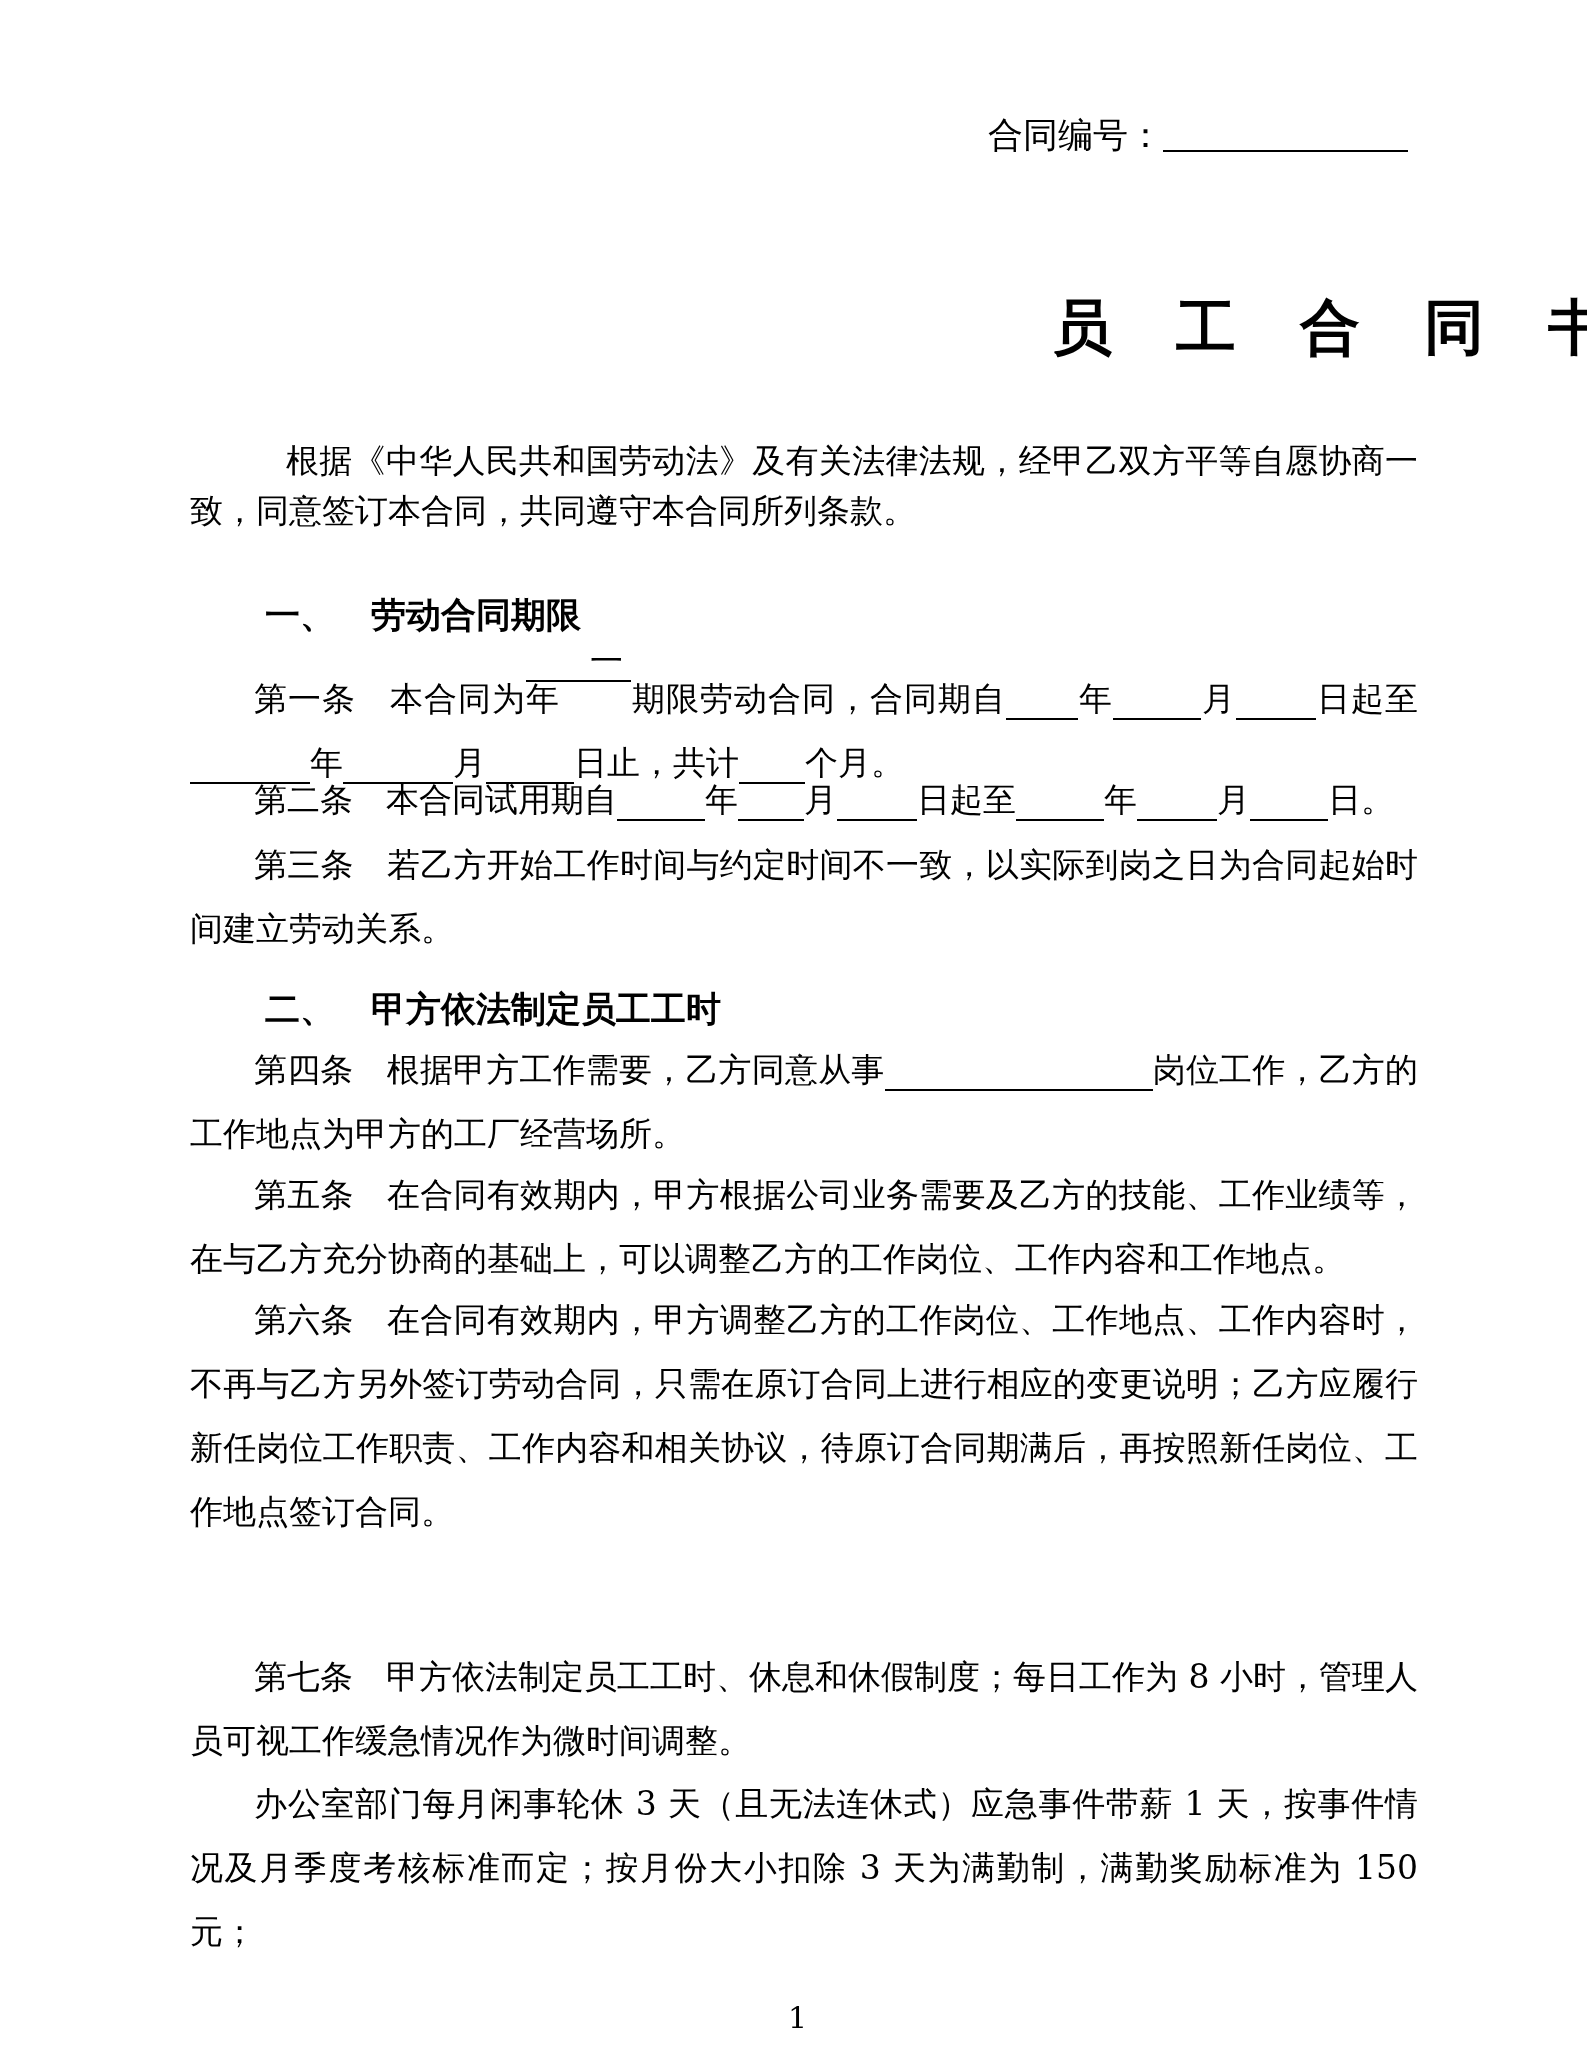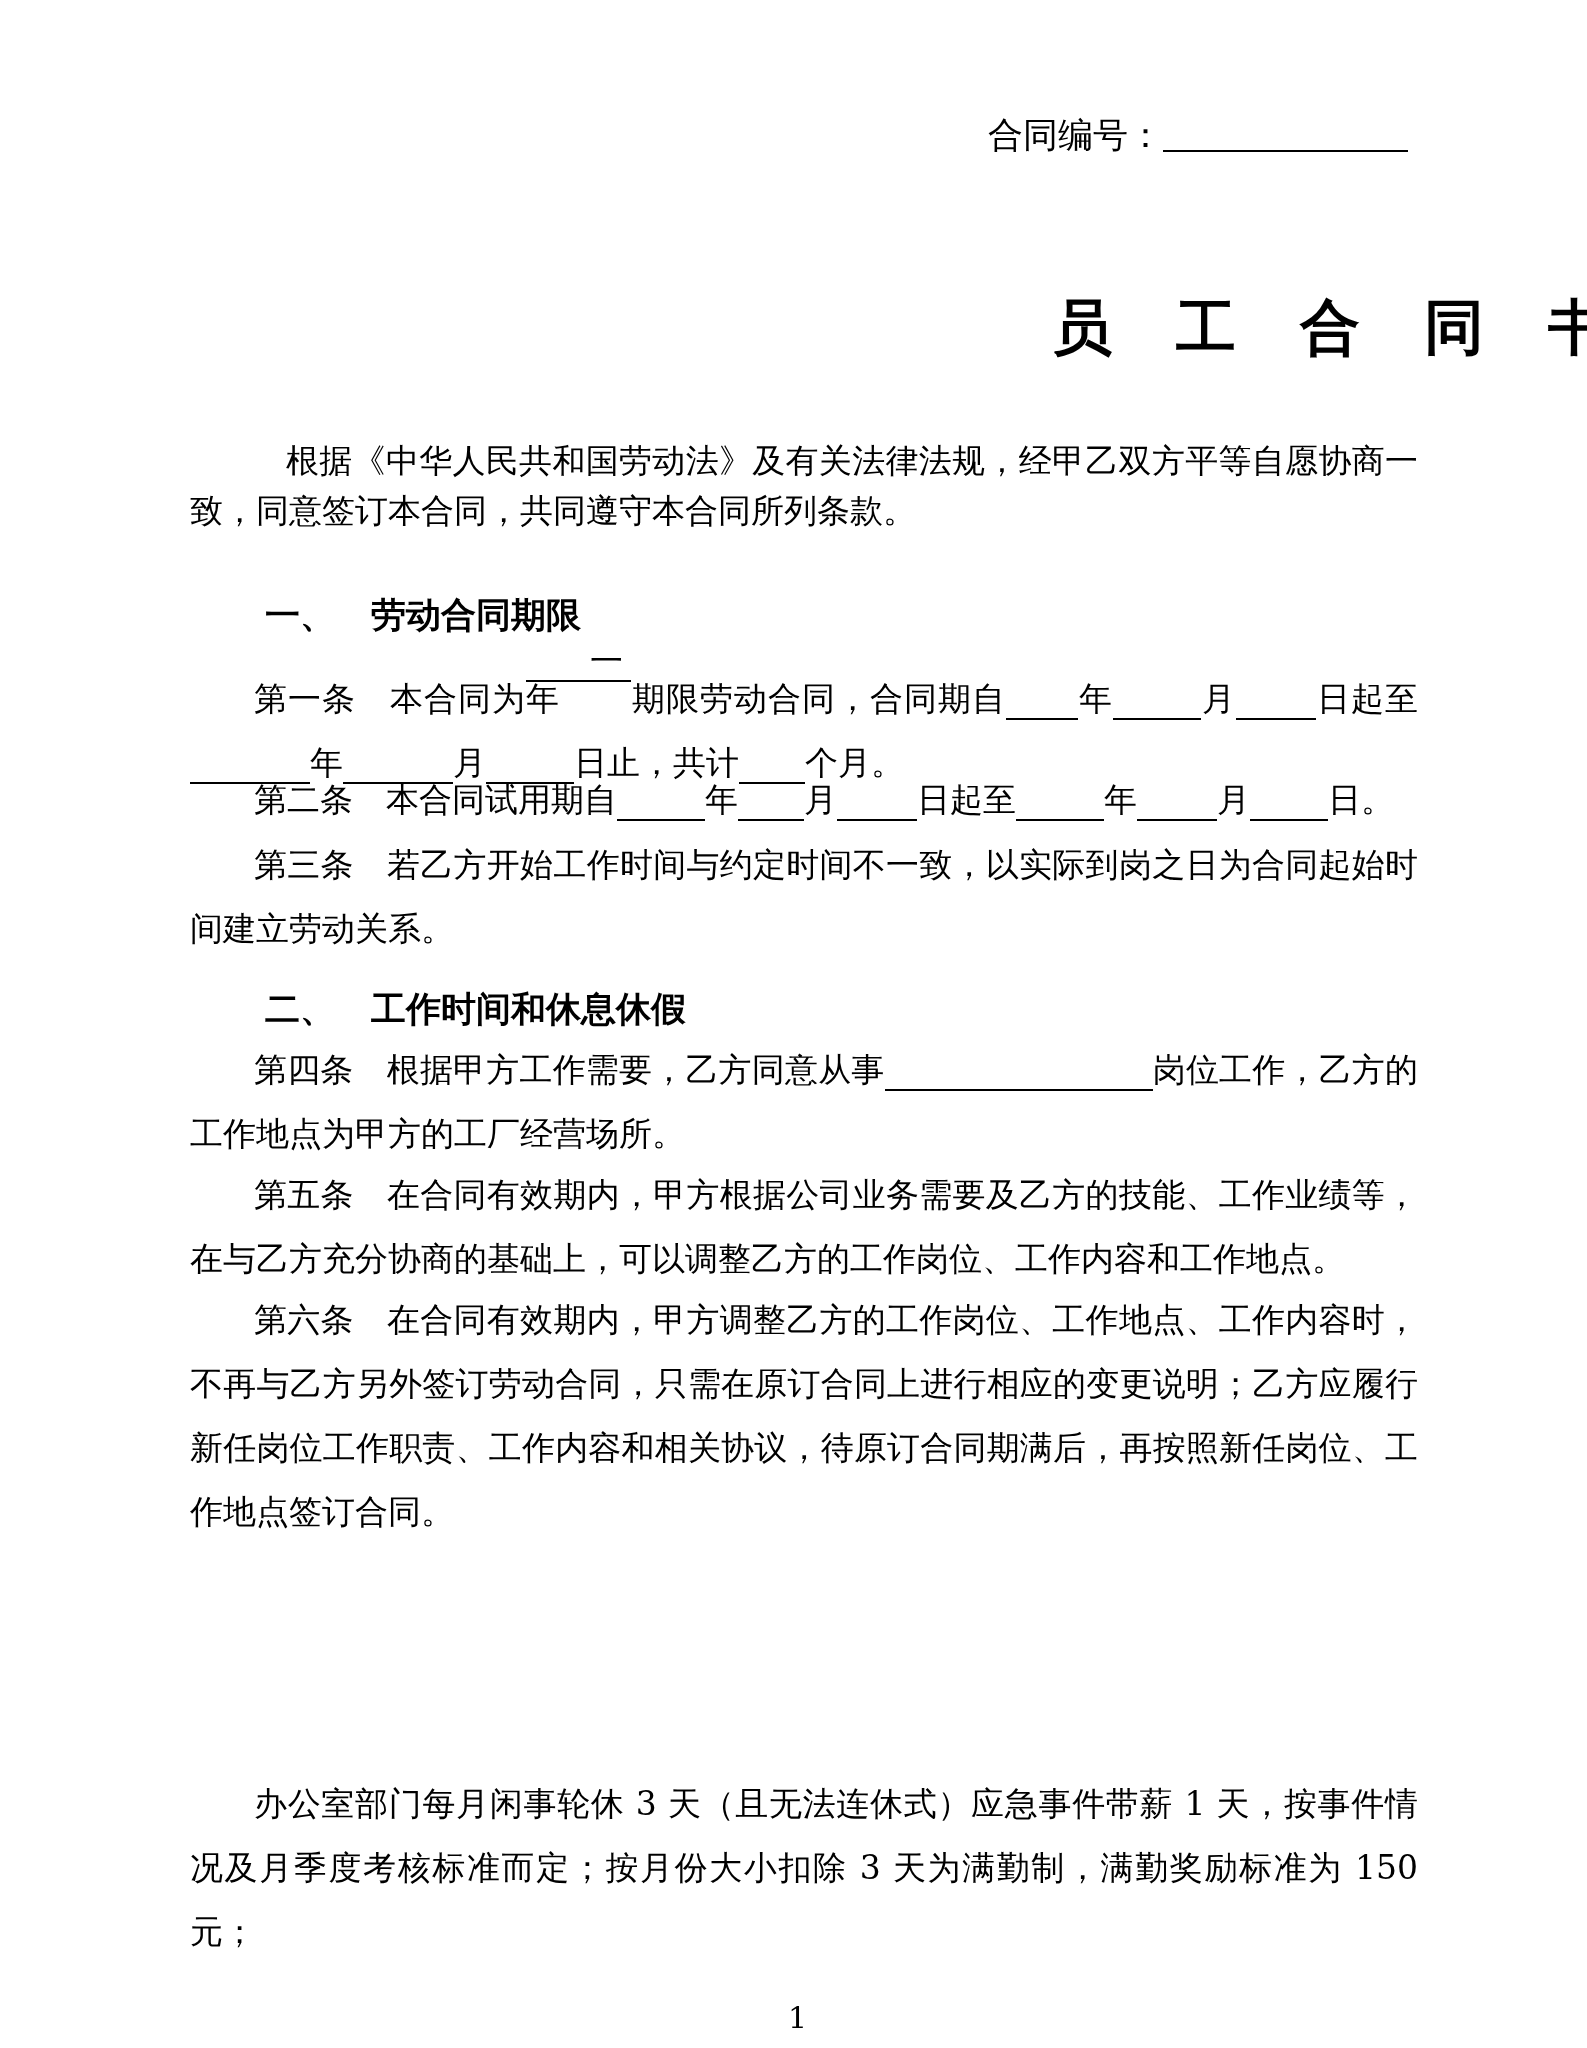--- a/index.html
+++ b/index.html
@@ -101,29 +101,30 @@
     <span class="h-num">一、</span><span class="h-title">劳动合同期限</span>
   </div>
 
   <p class="para clause" style="top:642px"><span>第一条　本合同为</span><span class="blank" style="width: 105px;">一年</span><span>期限劳动合同，合同期自</span><span class="blank" style="width: 72px;">&nbsp;</span><span>年</span><span class="blank" style="width: 88px;">&nbsp;</span><span>月</span><span class="blank" style="width: 80px;">&nbsp;</span><span>日起至</span><span class="blank" style="width: 120px;">&nbsp;</span><span>年</span><span class="blank" style="width: 110px;">&nbsp;</span><span>月</span><span class="blank" style="width: 88px;">&nbsp;</span><span>日止，共计</span><span class="blank" style="width: 66px;">&nbsp;</span><span>个月。</span></p>
 
   <p class="para clause" style="top:768px"><span>第二条　本合同试用期自</span><span class="blank" style="width: 88px;">&nbsp;</span><span>年</span><span class="blank" style="width: 66px;">&nbsp;</span><span>月</span><span class="blank" style="width: 80px;">&nbsp;</span><span>日起至</span><span class="blank" style="width: 88px;">&nbsp;</span><span>年</span><span class="blank" style="width: 80px;">&nbsp;</span><span>月</span><span class="blank" style="width: 78px;">&nbsp;</span><span>日。</span></p>
 
   <p class="para clause" style="top:833px"><span>第三条　若乙方开始工作时间与约定时间不一致，以实际到岗之日为合同起始时间建立劳动关系。</span></p>
 
   <div class="heading" style="top:976px">
-    <span class="h-num">二、</span><span class="h-title">工作时间和休息休假</span>
+    <span class="h-num">二、</span><span class="h-title">甲方依法制定员工工时</span>
   </div>
 
   <p class="para clause" style="top:1038px"><span>第四条　根据甲方工作需要，乙方同意从事</span><span class="blank" style="width: 268px;">&nbsp;</span><span>岗位工作，乙方的工作地点为甲方的工厂经营场所。</span></p>
 
   <p class="para clause" style="top:1163px"><span>第五条　在合同有效期内，甲方根据公司业务需要及乙方的技能、工作业绩等，在与乙方充分协商的基础上，可以调整乙方的工作岗位、工作内容和工作地点。</span></p>
 
   <p class="para clause" style="top:1288px"><span>第六条　在合同有效期内，甲方调整乙方的工作岗位、工作地点、工作内容时，不再与乙方另外签订劳动合同，只需在原订合同上进行相应的变更说明；乙方应履行新任岗位工作职责、工作内容和相关协议，待原订合同期满后，再按照新任岗位、工作地点签订合同。</span></p>
 
 
+  <p class="para clause" style="top:1645px"><span>第七条　甲方依法制定员工工时、休息和休假制度；每日工作为 8 小时，管理人员可视工作缓急情况作为微时间调整。</span></p>
 
   <p class="para clause" style="top:1772px"><span class="b">办公室部门</span><span>每月闲事轮休 3 天（且无法连休式）应急事件带薪 1 天，按事件情况及月季度考核标准而定；按月份大小扣除 3 天为满勤制，满勤奖励标准为 150 元；</span></p>
 
 
   <div class="page-num">1</div>
 
 </div>
 
 </body></html>

